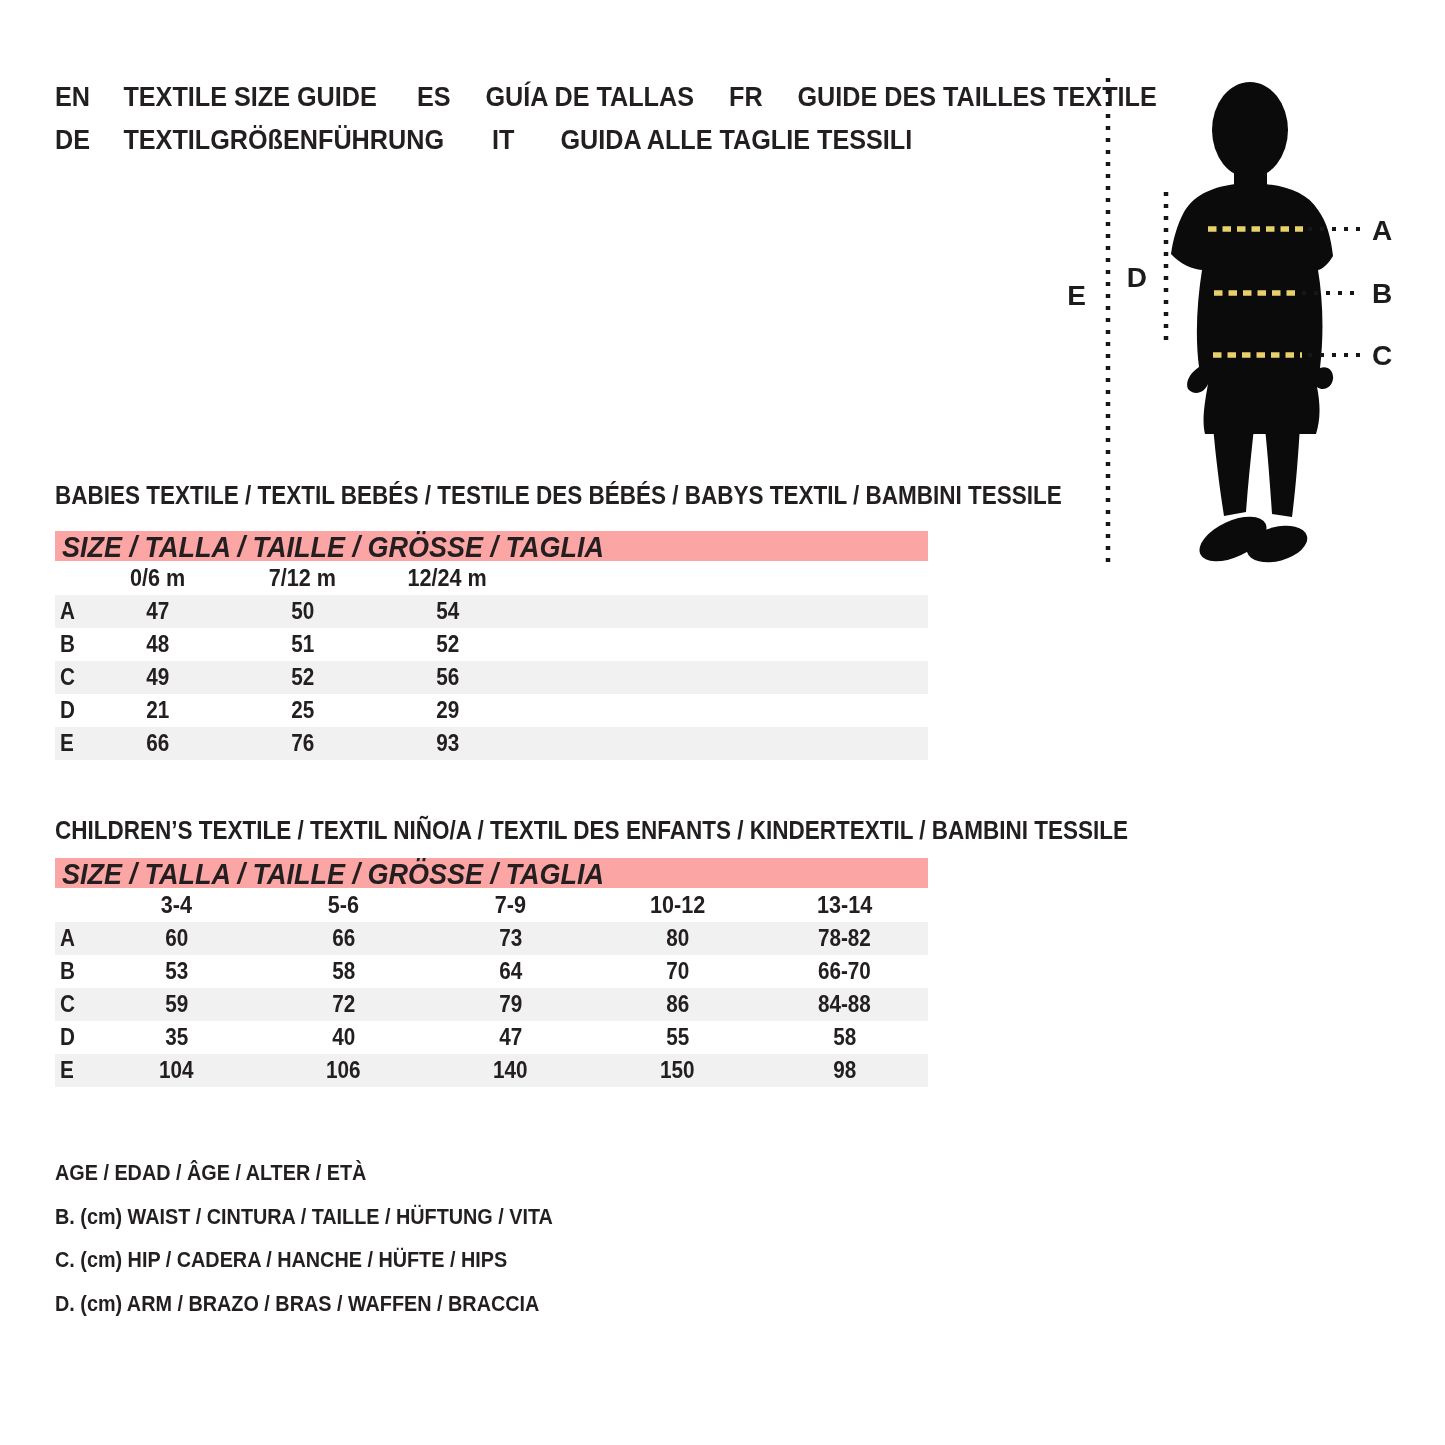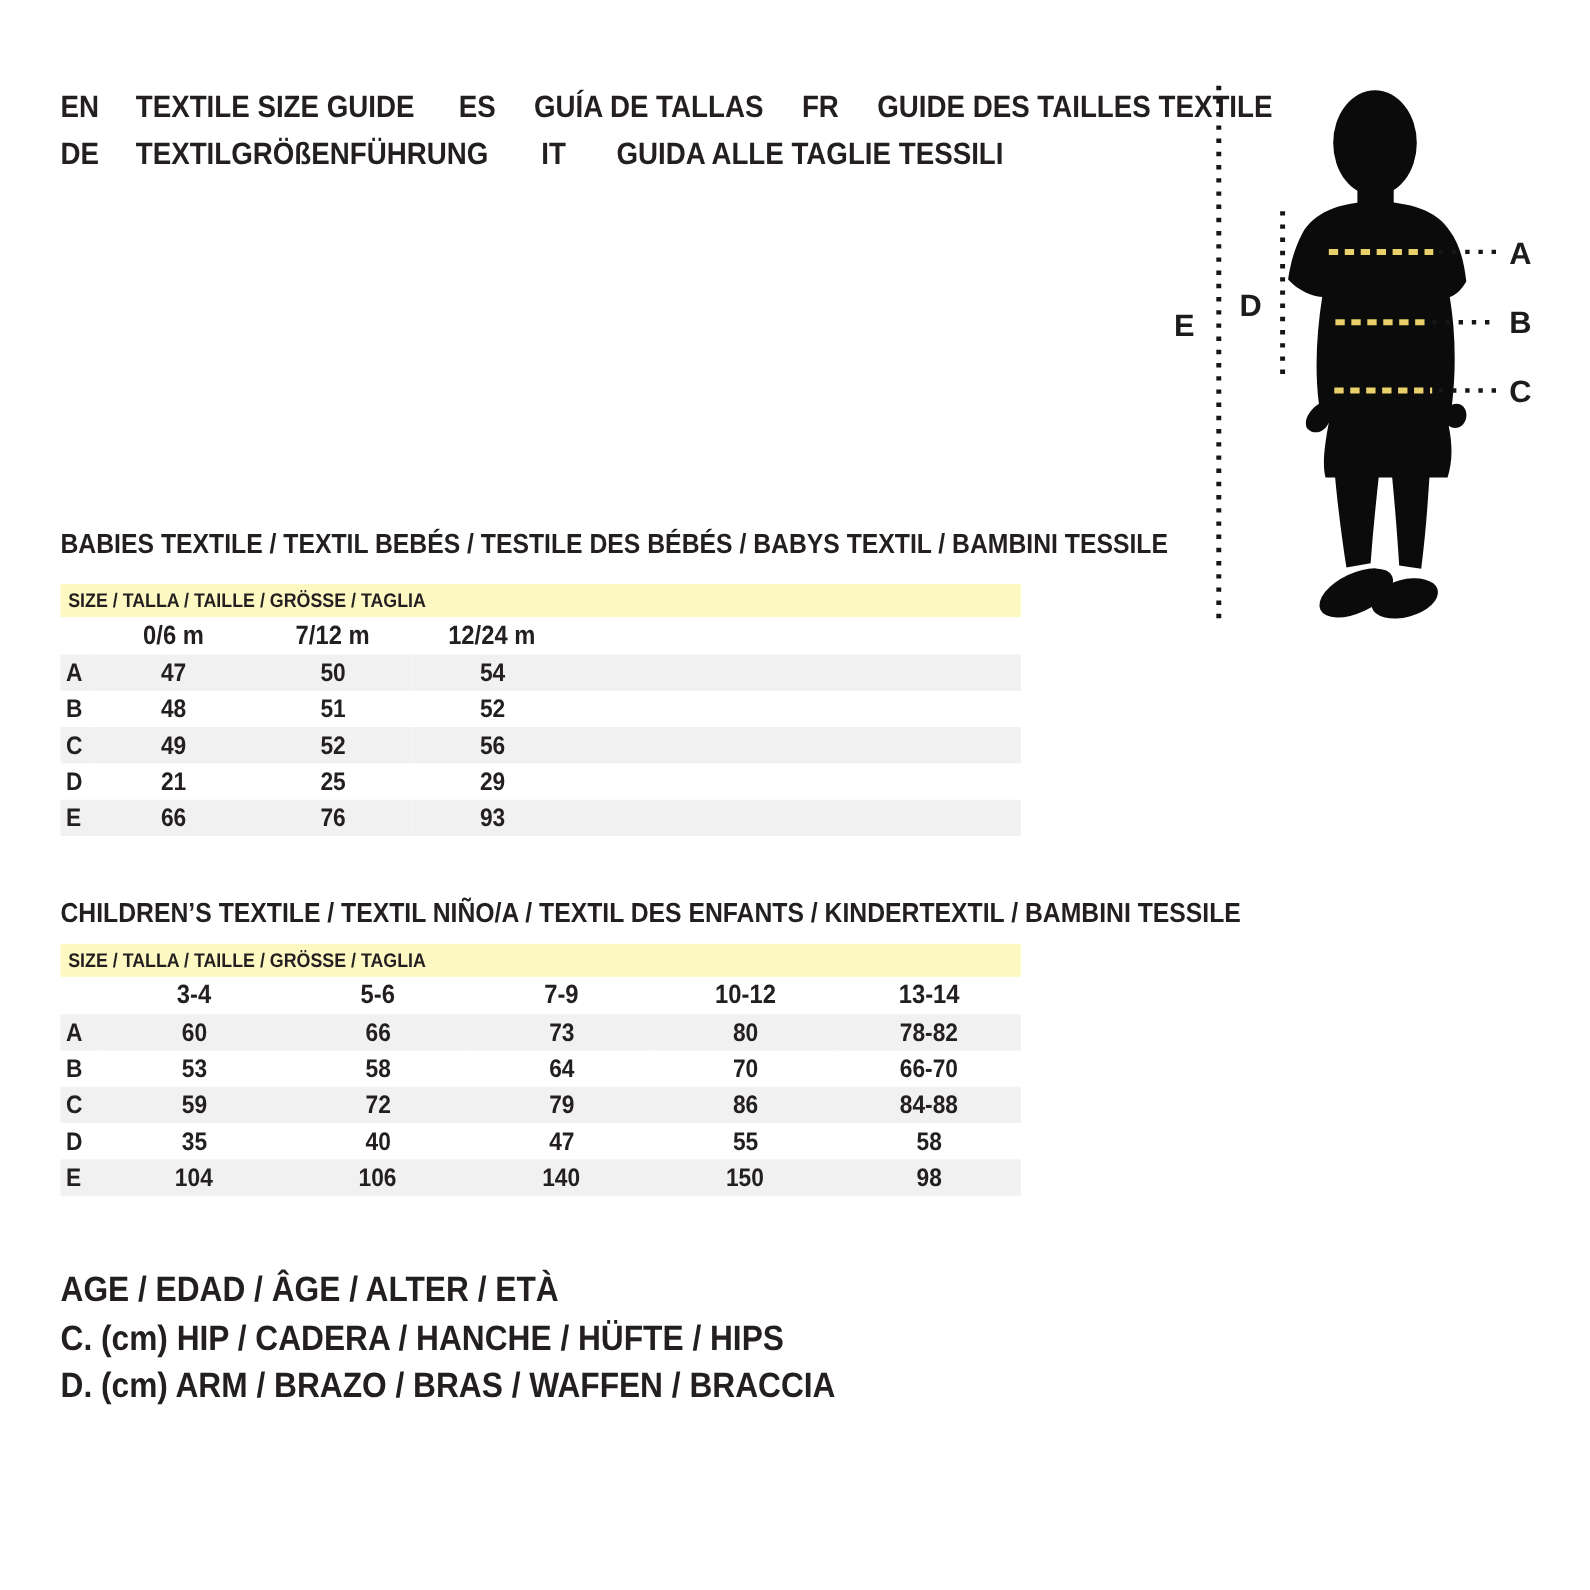--- a/index.html
+++ b/index.html
@@ -27,33 +27,33 @@
 
   
   .section-title{position:absolute;left:55px;font-size:25px;line-height:25px;white-space:nowrap;}
   .babies-title{top:483px;}
   .children-title{top:818px;}
 
   
   .table-wrap{position:absolute;left:55px;width:873px;}
   .babies-wrap{top:531px;}
   .children-wrap{top:858px;}
-  .size-bar{height:30px;background:#fef9c3;font-size:18px;line-height:31px;padding-left:7px;box-sizing:border-box;}
+  .size-bar{height:30px;background:#fca5a5;font-size:30px;line-height:31px;padding-left:7px;box-sizing:border-box;font-style:italic;}
   table.size-table{border-collapse:collapse;table-layout:fixed;width:873px;}
   table.size-table th,table.size-table td{padding:0;margin:0;font-weight:bold;text-align:center;vertical-align:middle;}
   table.size-table thead tr{height:34px;}
   table.size-table tbody tr{height:33px;}
   table.size-table tbody tr:nth-child(odd){background:#f1f1f2;}
   table.size-table .hdr{font-size:24px;}
   table.size-table td{font-size:23px;}
   td.lbl,th.lbl{text-align:left !important;padding-left:5px !important;}
 
   
   .legend{position:absolute;left:55px;top:1151px;}
-  .legend-line{height:43.5px;line-height:43.5px;font-size:32px;white-space:nowrap;}
+  .legend-line{height:43.5px;line-height:43.5px;font-size:22px;white-space:nowrap;}
 </style>
 </head>
 <body>
 
 <div class="canvas">
 
   <header class="lang-header">
     <div class="lang-row cl">
       <span class="lang-code">EN</span><span>TEXTILE SIZE GUIDE</span>
     </div>
@@ -244,17 +244,18 @@
           <td><span class="cx">140</span></td>
           <td><span class="cx">150</span></td>
           <td><span class="cx">98</span></td>
         </tr>
       </tbody>
     </table>
   </div>
 
   <div class="legend">
     <div class="legend-line"><span class="cl">AGE / EDAD / ÂGE / ALTER / ETÀ</span></div>
+    <div class="legend-line"><span class="cl">B. (cm) WAIST / CINTURA / TAILLE / HÜFTUNG / VITA</span></div>
     <div class="legend-line"><span class="cl">C. (cm) HIP / CADERA / HANCHE / HÜFTE / HIPS</span></div>
     <div class="legend-line"><span class="cl">D. (cm) ARM / BRAZO / BRAS / WAFFEN / BRACCIA</span></div>
   </div>
 
 </div>
 
 </body></html>

